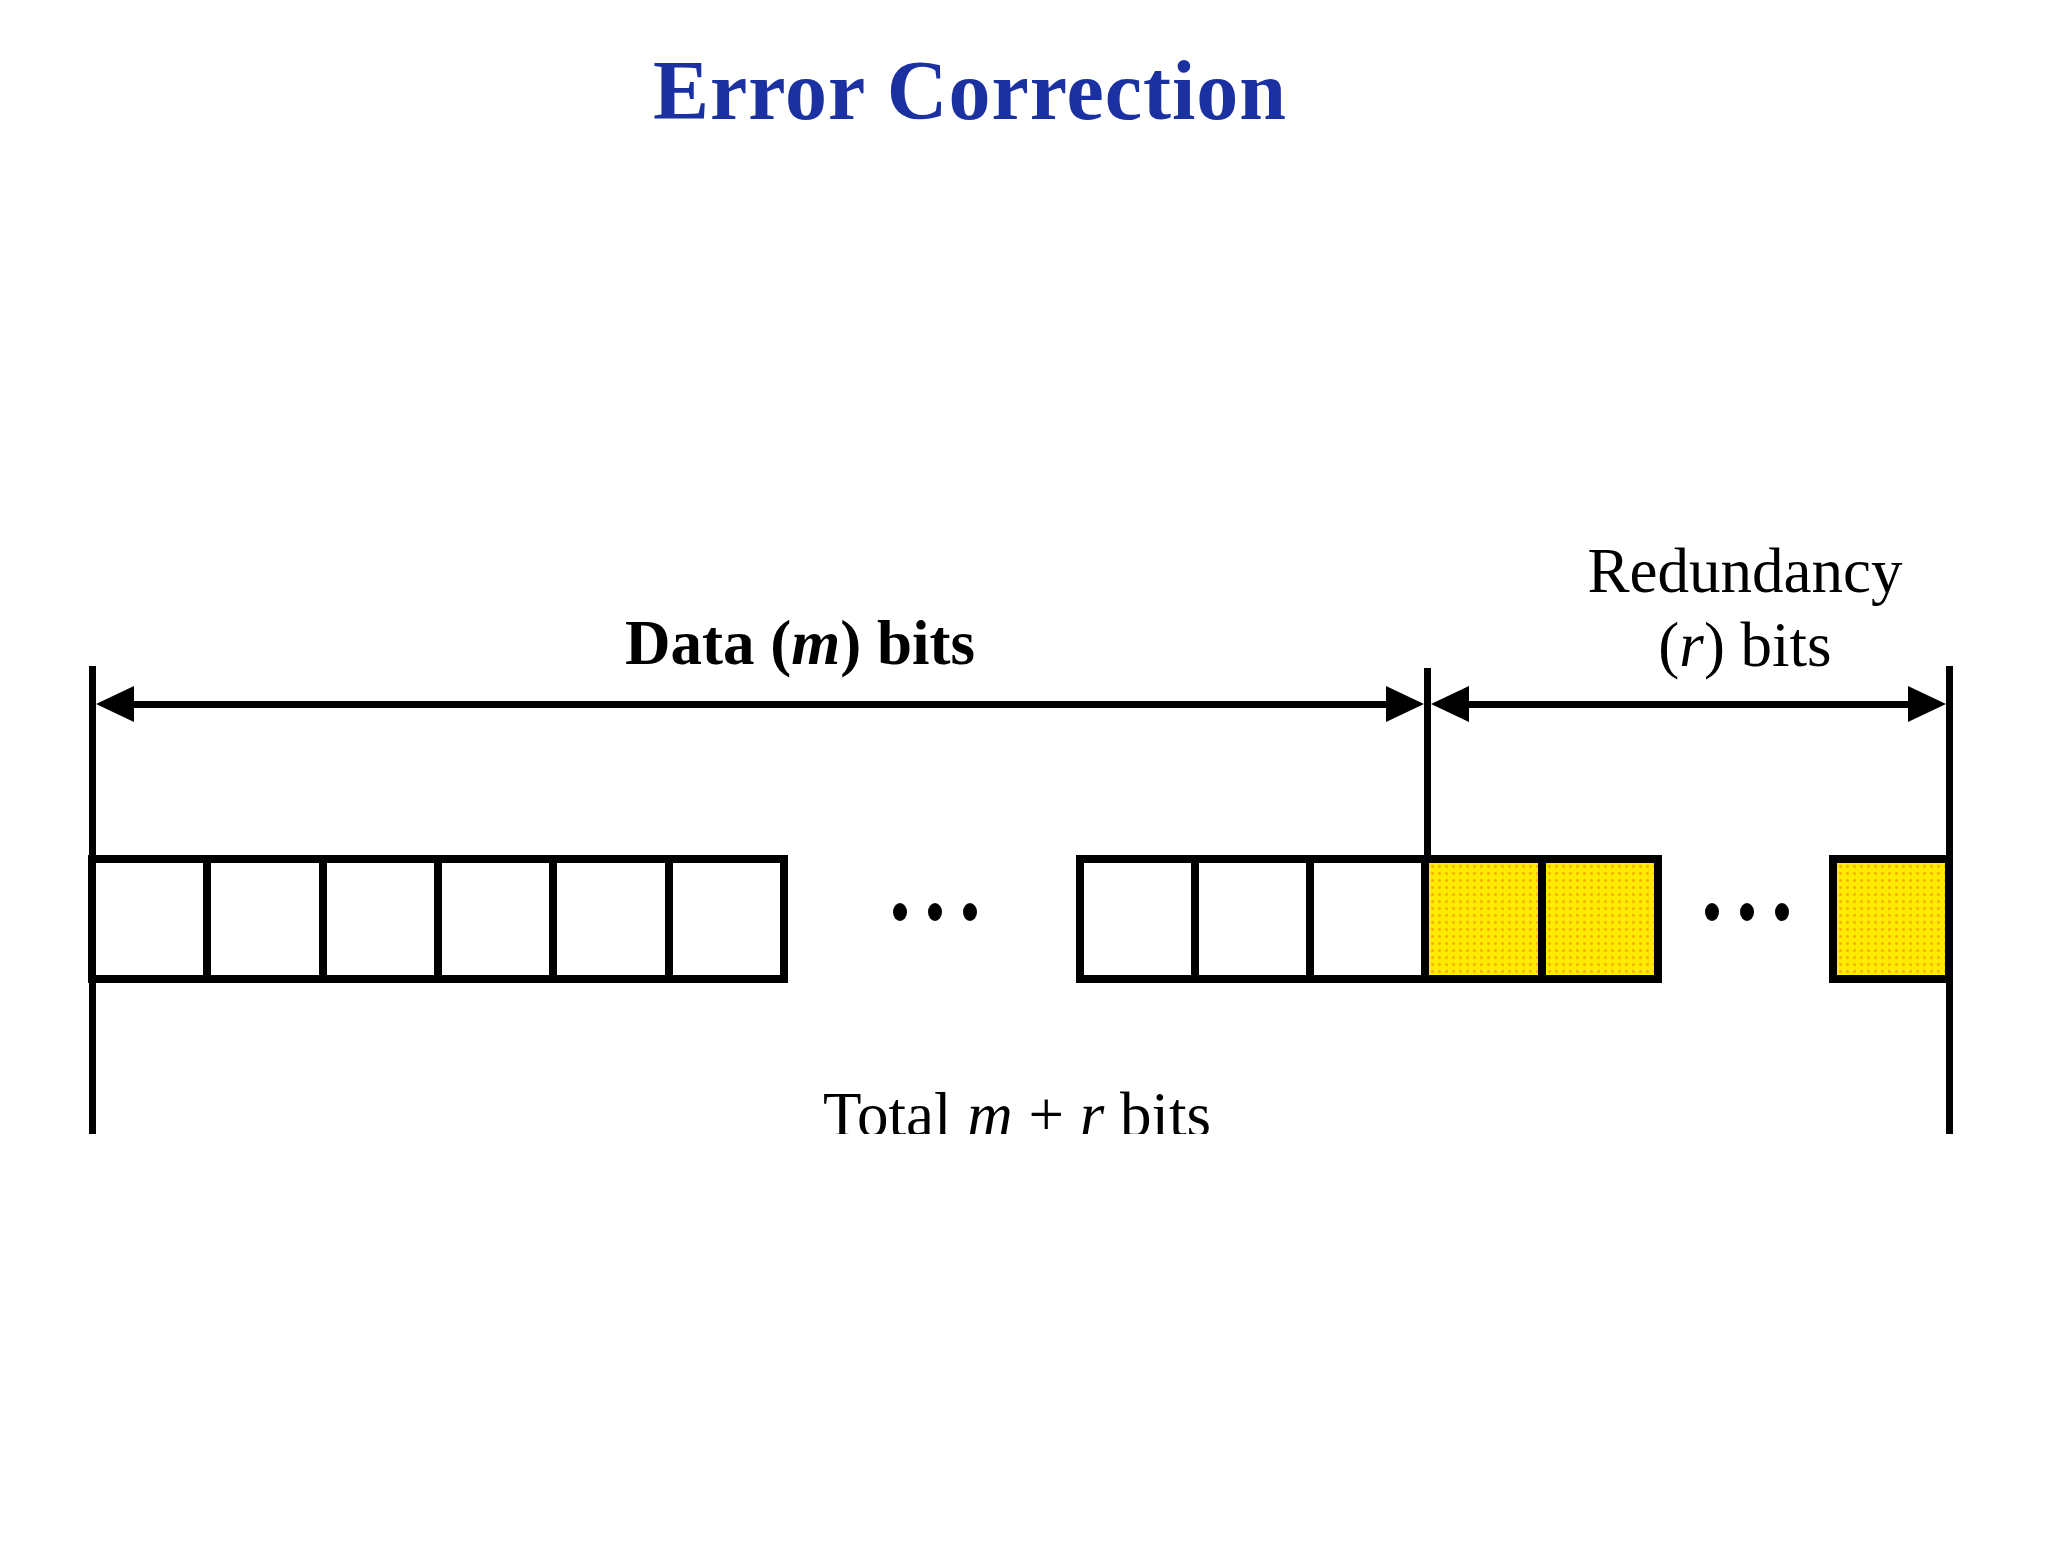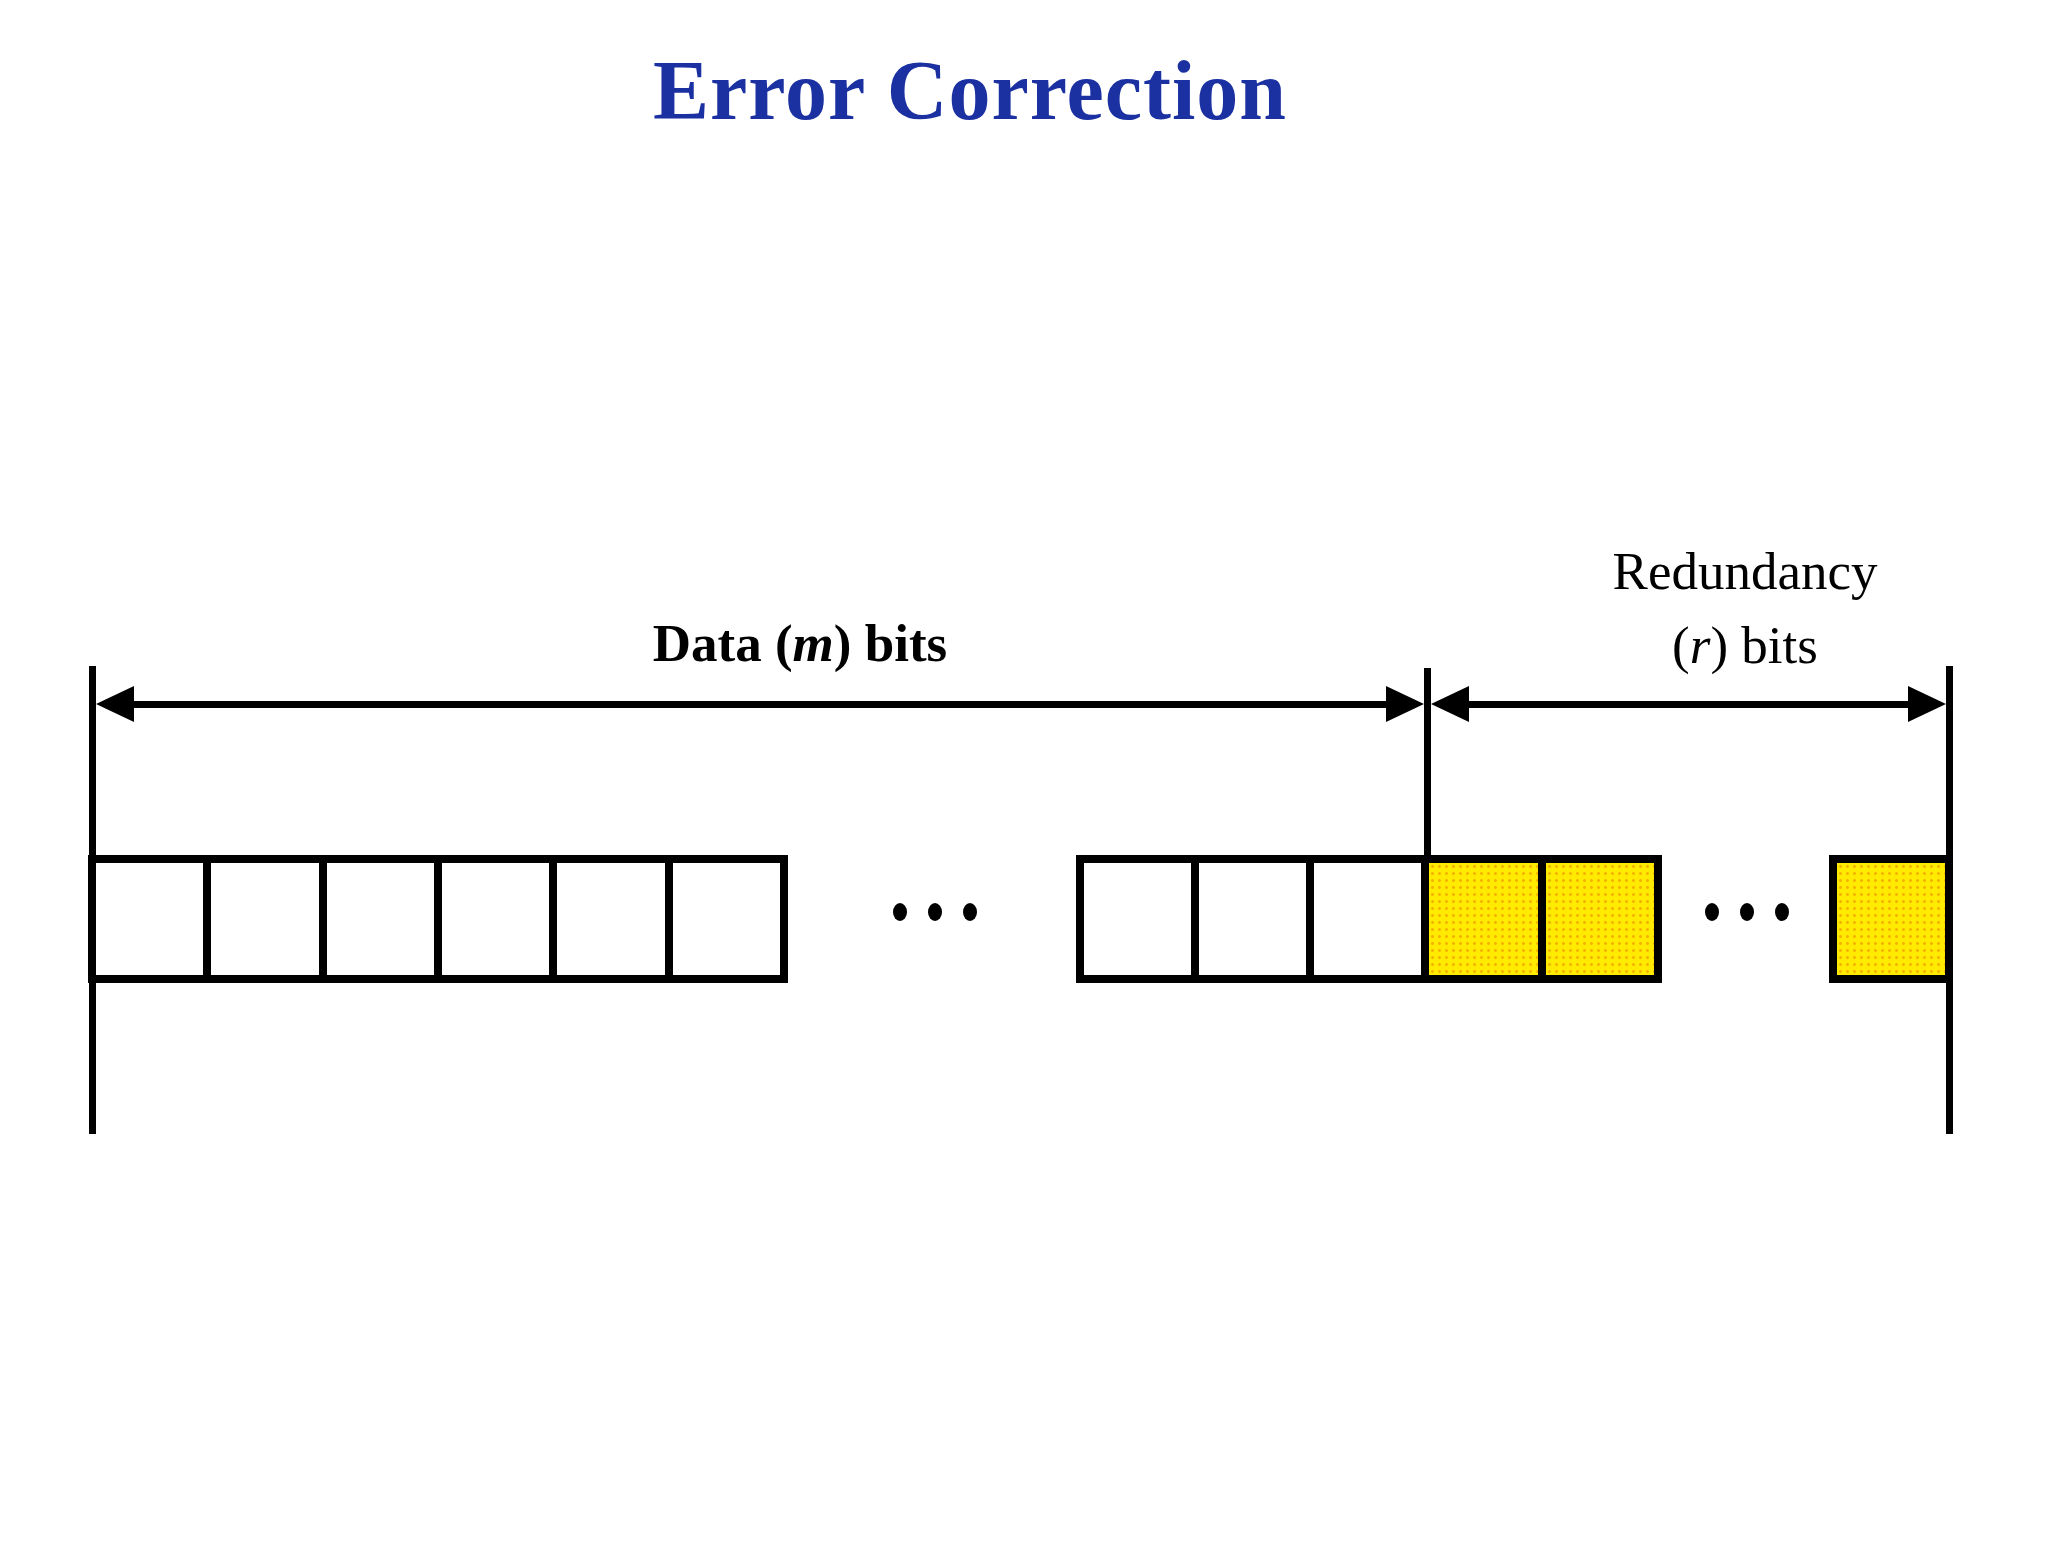--- a/index.html
+++ b/index.html
@@ -13,21 +13,21 @@
   }
   
   .title{
     position:absolute;left:270px;top:42px;width:1400px;
     text-align:center;
     font-size:84px;font-weight:bold;
     color:#1b31a2;
     letter-spacing:1px;
   }
   
-  .lbl{position:absolute;text-align:center;font-size:53px;line-height:74px;}
+  .lbl{position:absolute;text-align:center;font-size:63px;line-height:74px;}
   .lbl .v{font-style:italic;}
   .lbl-data{left:450px;top:606px;width:700px;font-weight:bold;}
   .lbl-red{left:1470px;top:534px;width:550px;}
   .lbl-total{left:667px;top:1078px;width:700px;}
   
   .arrow{position:absolute;height:36px;}
   .arrow .shaft{position:absolute;left:28px;right:28px;top:15px;height:7px;background:#000;}
   .arrow .hl,.arrow .hr{position:absolute;top:0;width:0;height:0;
     border-top:18px solid transparent;border-bottom:18px solid transparent;}
   .arrow .hl{left:0;border-right:38px solid #000;}
@@ -75,20 +75,23 @@
 
   <div class="lbl lbl-data">
     <span>Data (</span><span class="v">m</span><span>) bits</span>
   </div>
 
   <div class="lbl lbl-red">
     <span>Redundancy</span><br>
     <span>(</span><span class="v">r</span><span>) bits</span>
   </div>
 
+  <div class="lbl lbl-total">
+    <span>Total </span><span class="v">m</span><span> + </span><span class="v">r</span><span> bits</span>
+  </div>
 
   <div class="arrow arrow-data">
     <span class="hl"></span>
     <span class="shaft"></span>
     <span class="hr"></span>
   </div>
   <div class="arrow arrow-red">
     <span class="hl"></span>
     <span class="shaft"></span>
     <span class="hr"></span>

